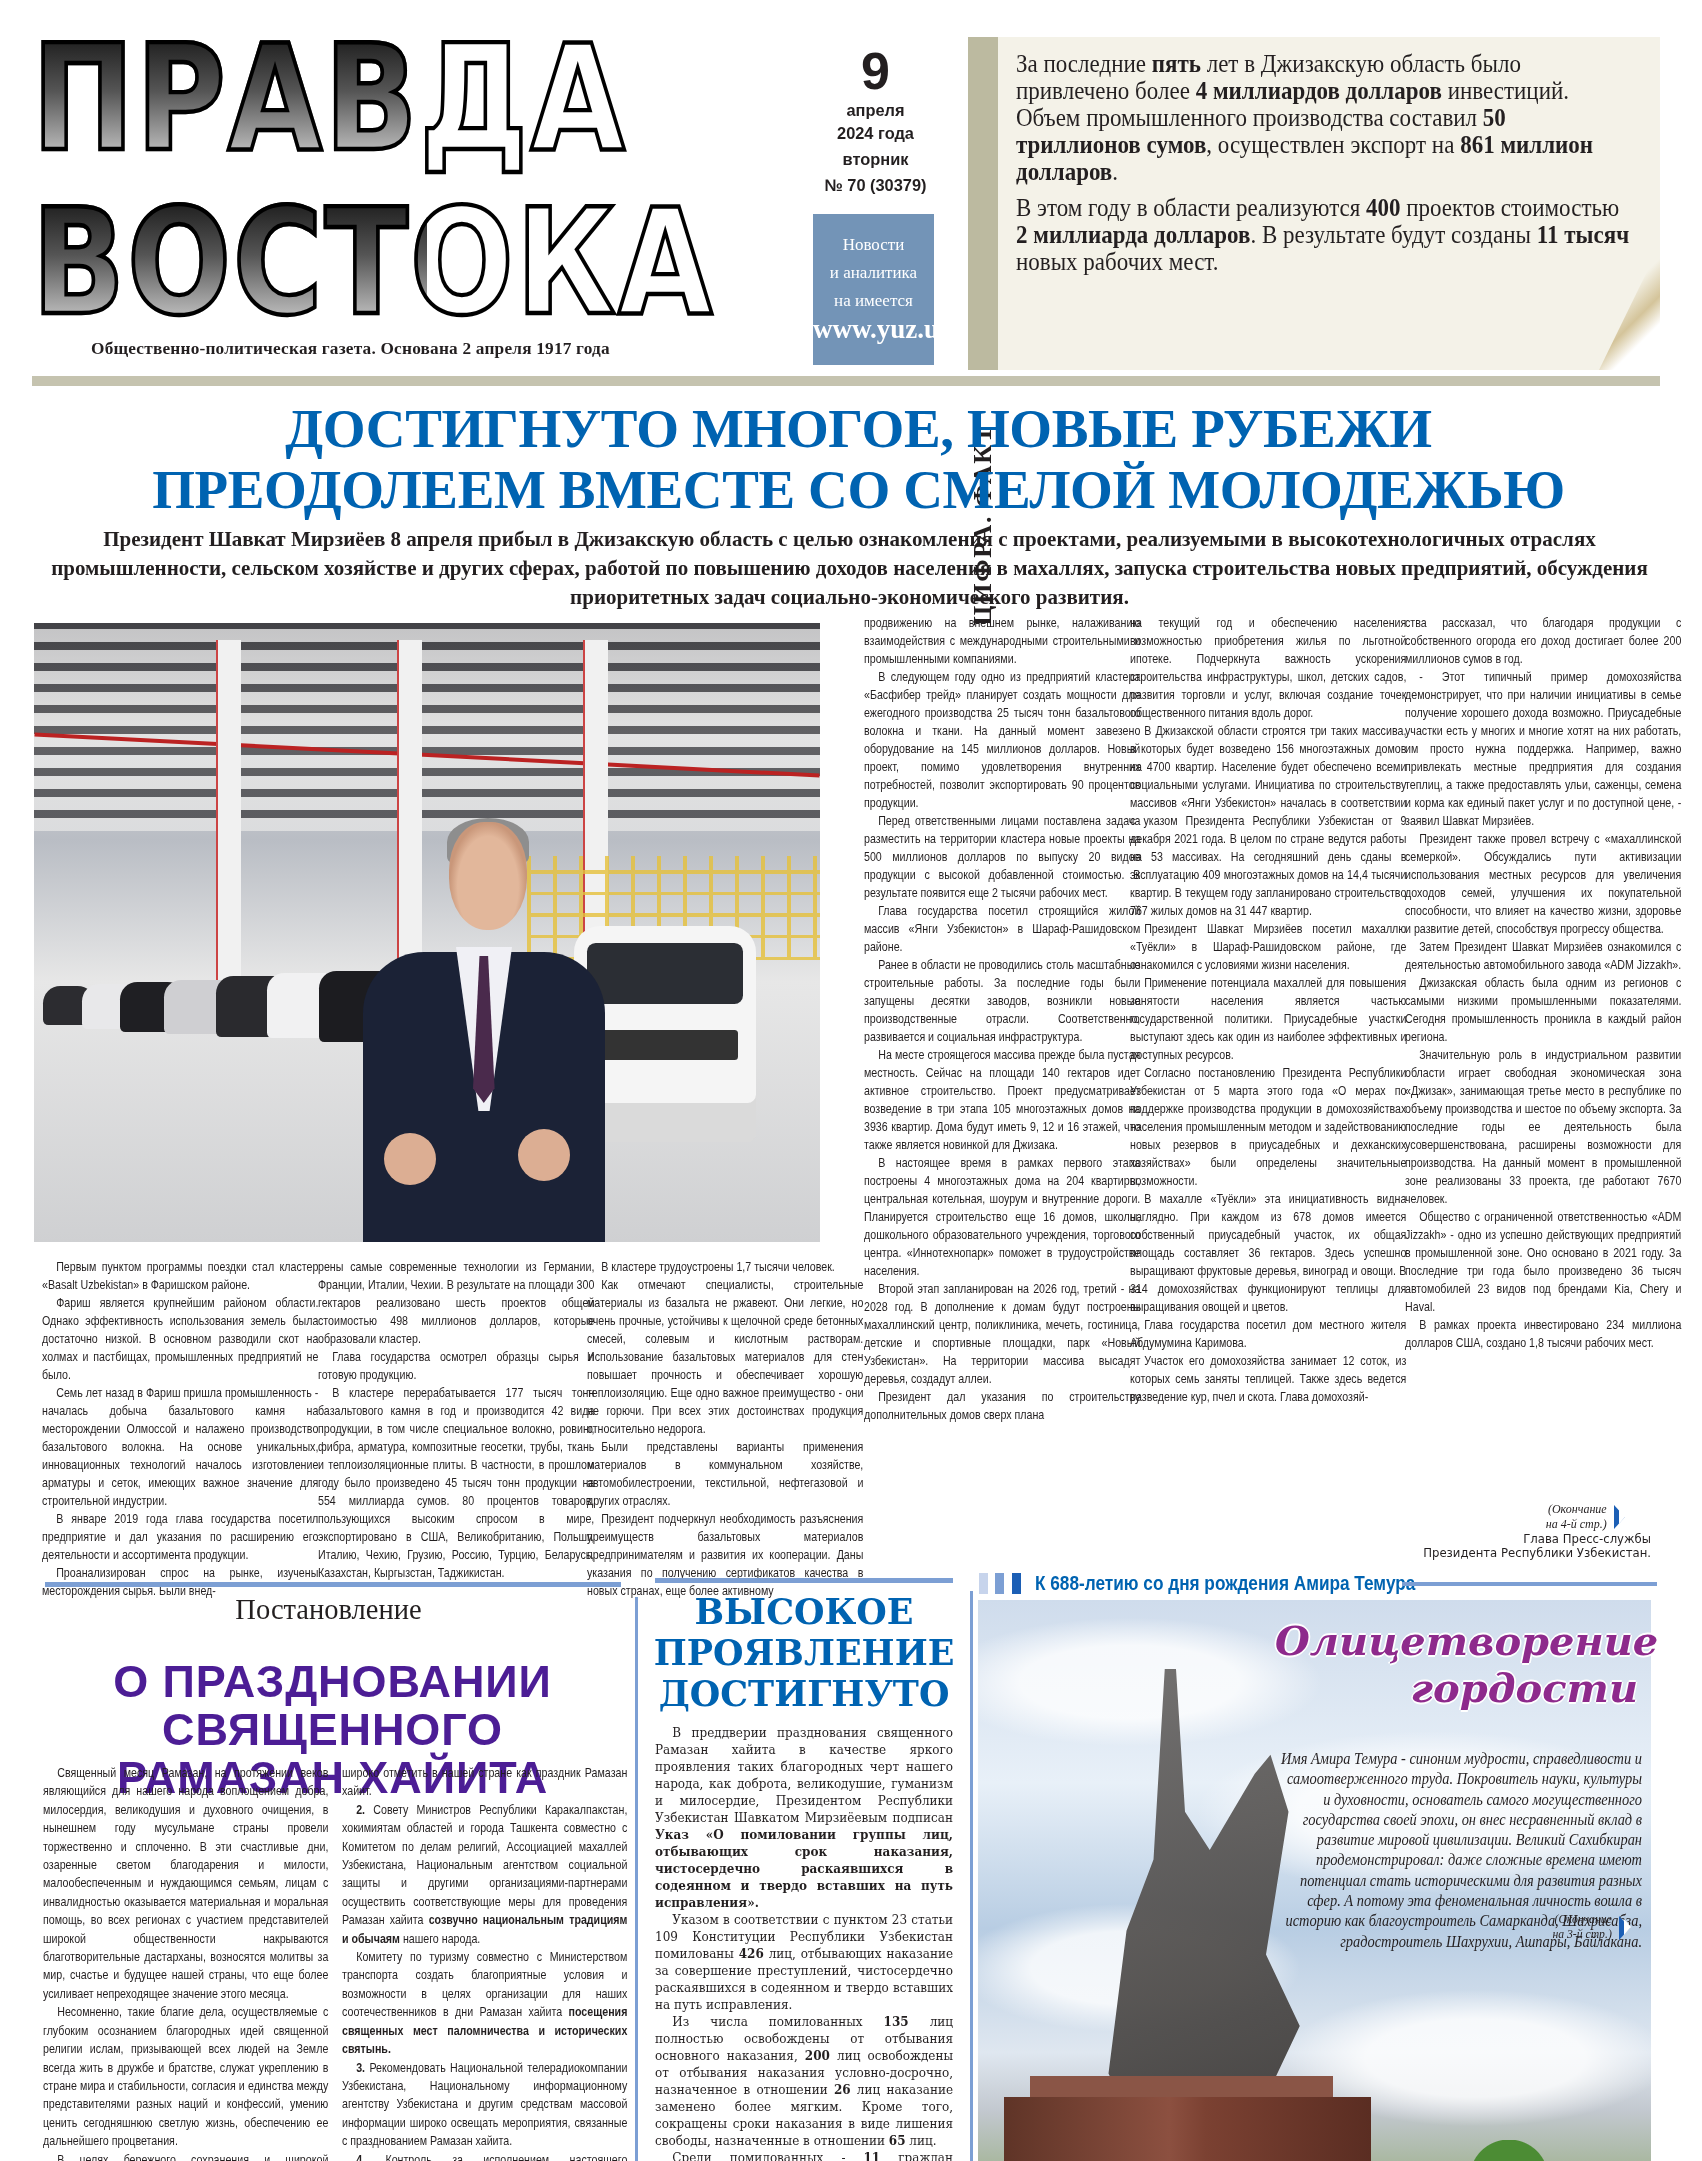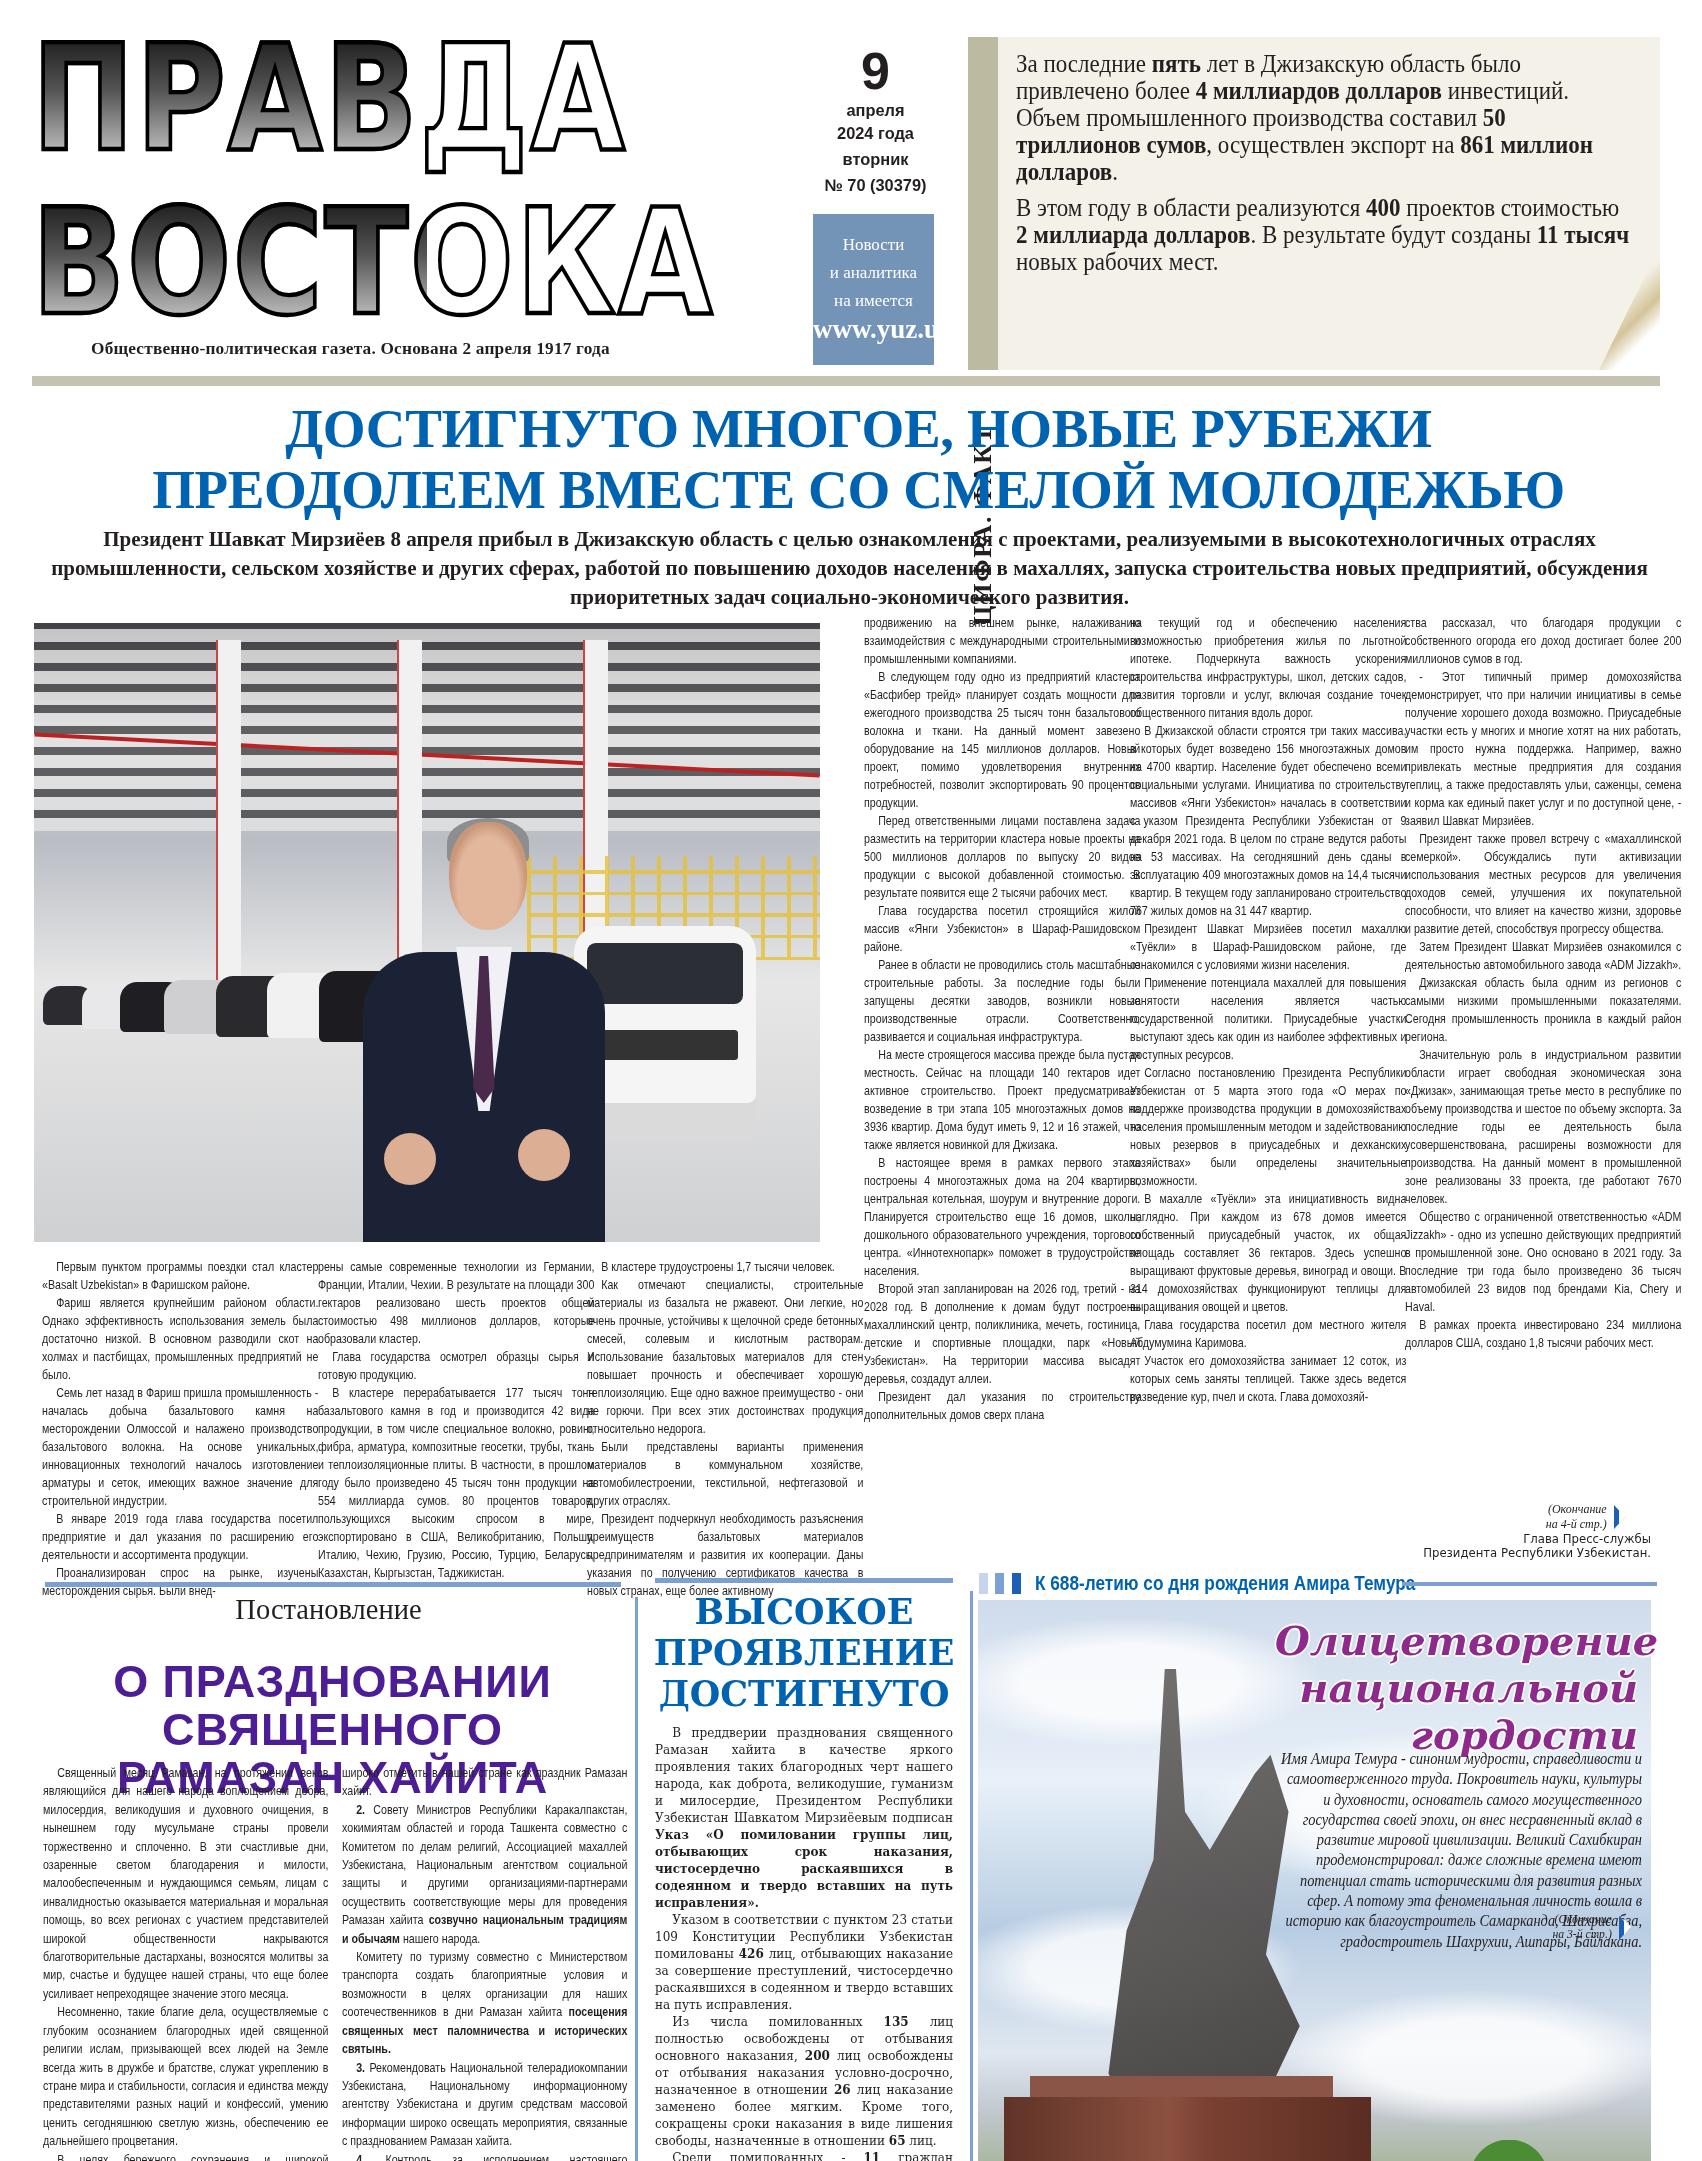--- a/index.html
+++ b/index.html
@@ -288,21 +288,20 @@
   <div class="trees"></div>
 
   <div class="statue-rider"></div>
   <div class="pedestal-top"></div>
   <div class="pedestal"></div>
 
 </div>
 
 <div class="abs temur-title">
   <div>Олицетворение</div>
-  <div>национальной</div>
   <div>гордости</div>
 </div>
 <div class="abs temur-lead">Имя Амира Темура - синоним мудрости, справедливости и самоотверженного труда. Покровитель науки, культуры и духовности, основатель самого могущественного государства своей эпохи, он внес несравненный вклад в развитие мировой цивилизации. Великий Сахибкиран продемонстрировал: даже сложные времена имеют потенциал стать историческими для развития разных сфер. А потому эта феноменальная личность вошла в историю как благоустроитель Самарканда, Шахрисабза, градостроитель Шахрухии, Ашпары, Байлакана.</div>
 
 <div class="abs cont-note" style="left:1461px; top:1913px; width:169px; font-size:11.7px;">
   <span style="display:inline-block; vertical-align:middle;">
     <span style="display:block;">(Окончание</span>
     <span style="display:block;">на 3-й стр.)</span>
   </span>
   <span class="arrow-icon"></span>

